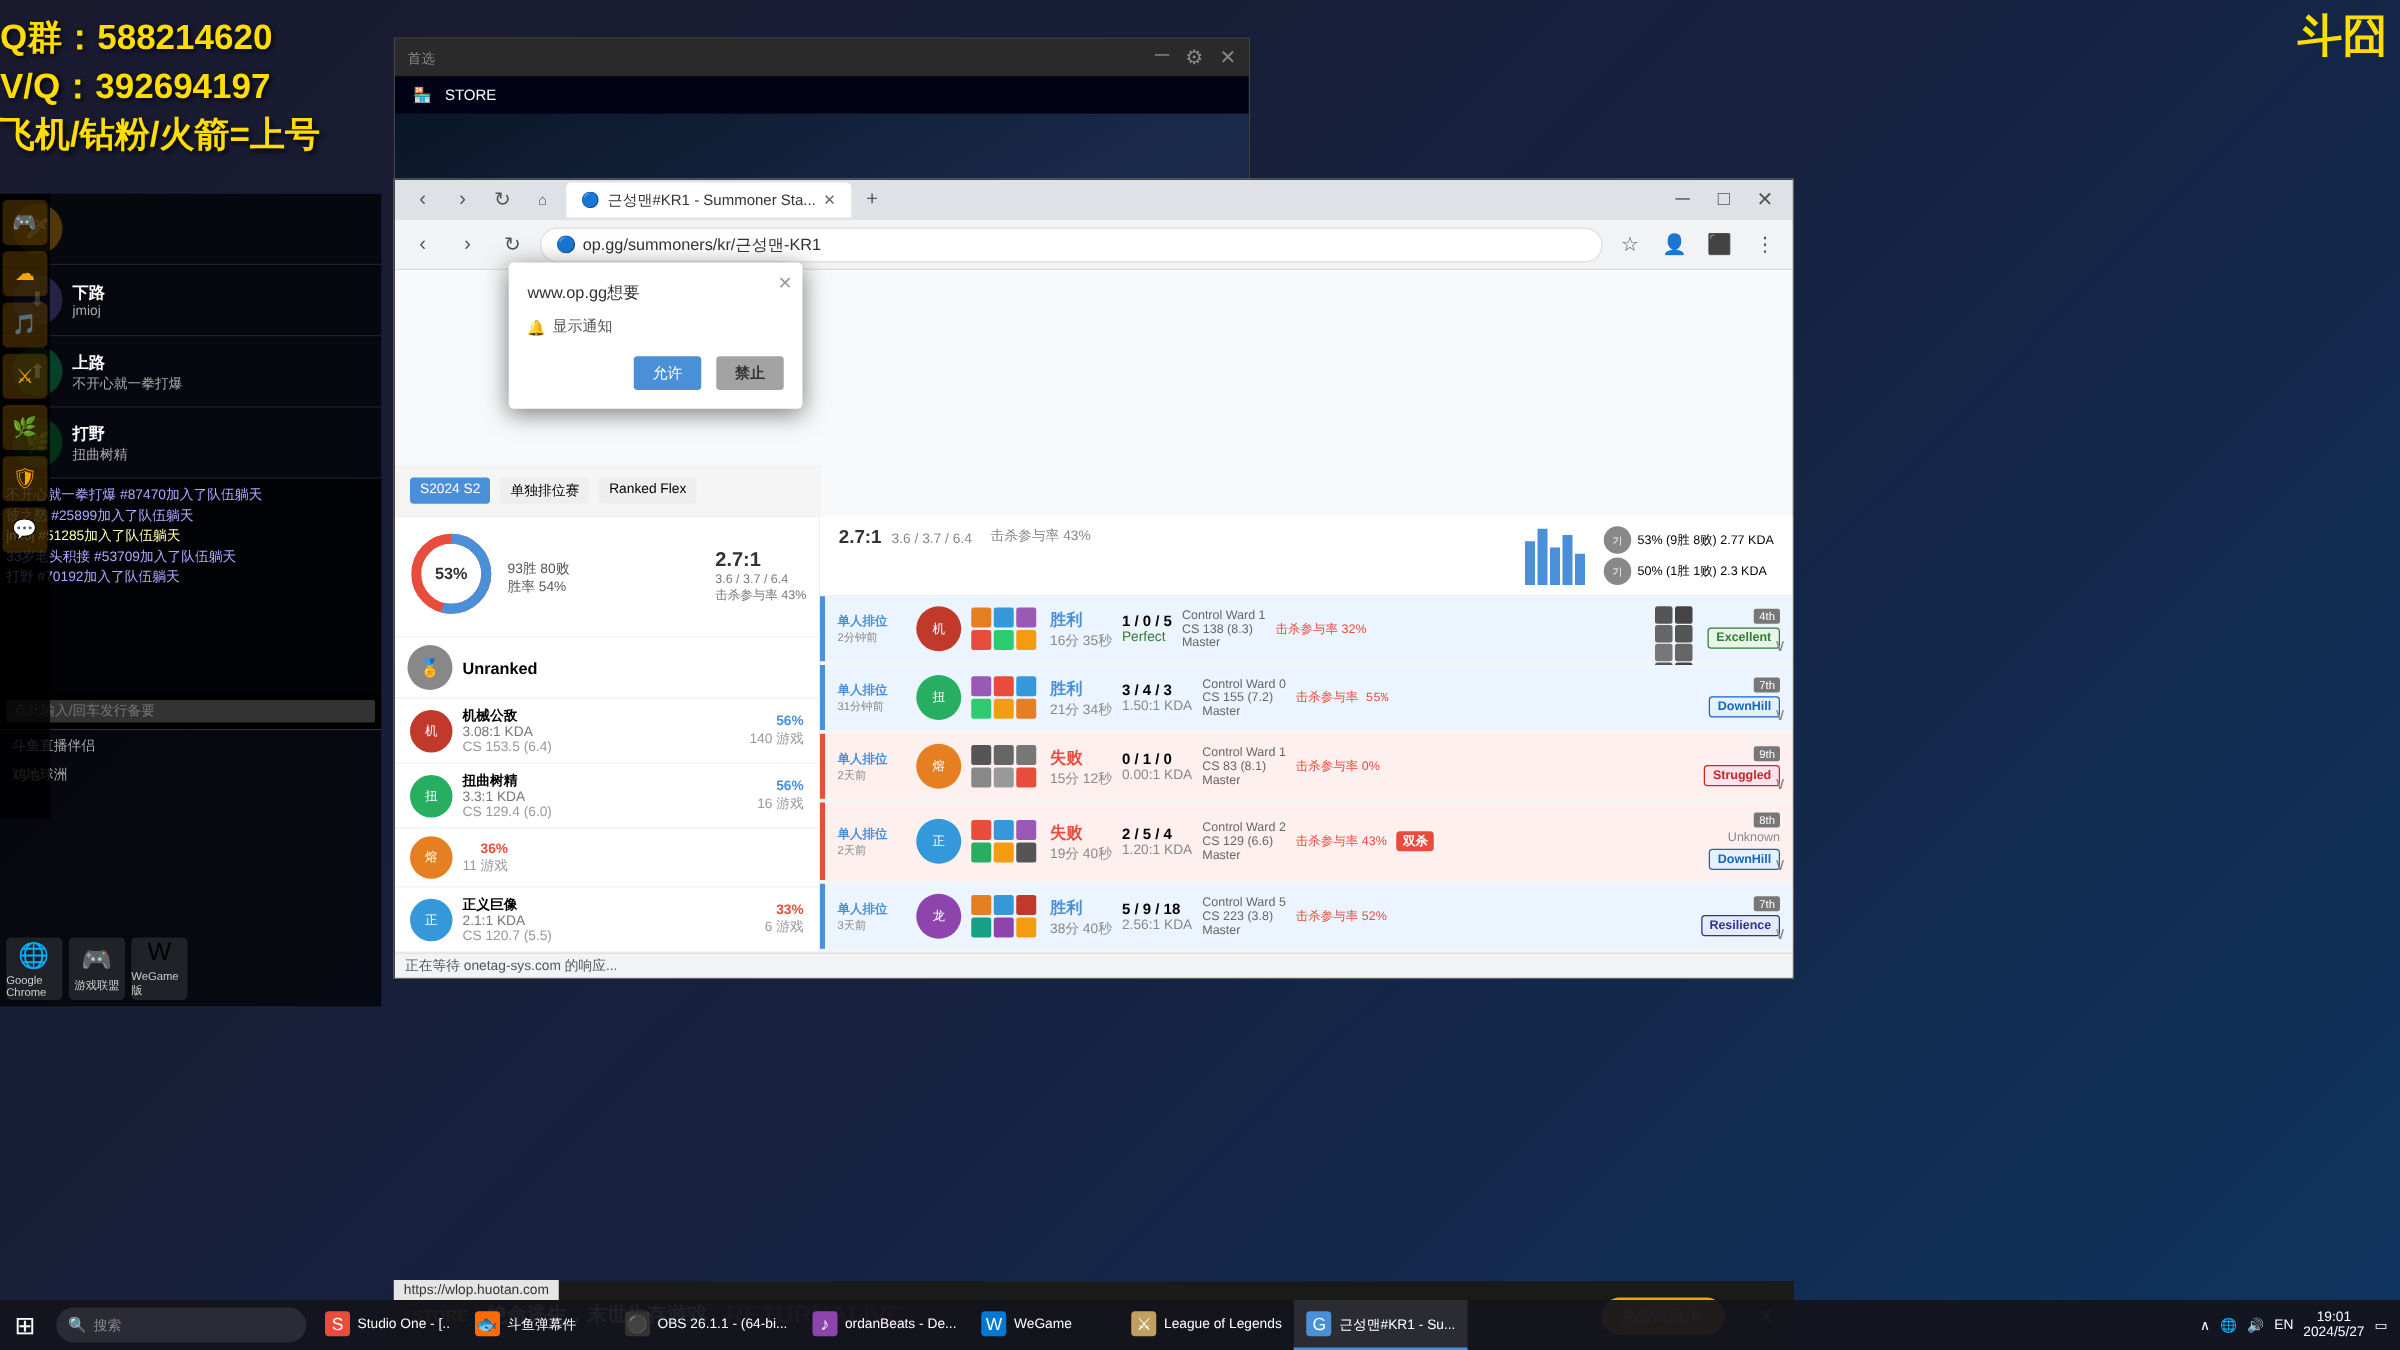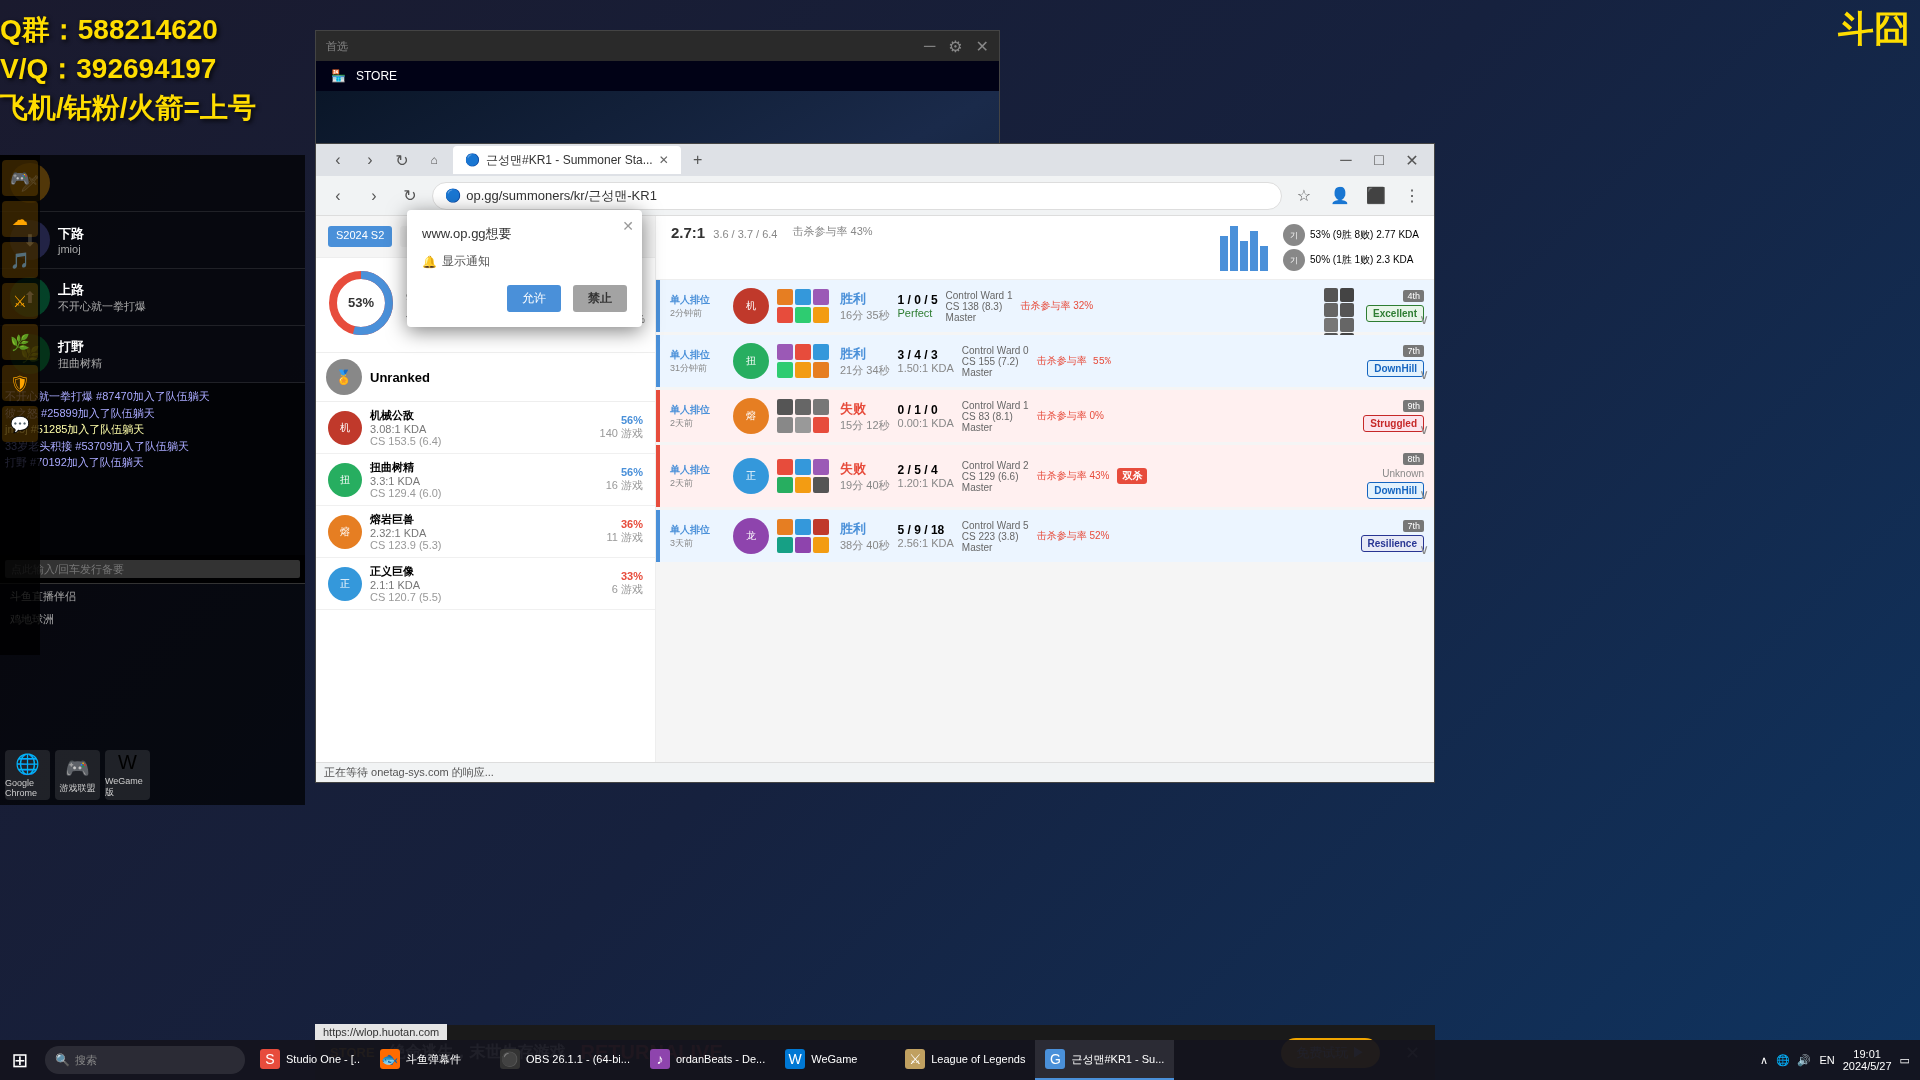--- a/index.html
+++ b/index.html
@@ -299,20 +299,21 @@
       overflow: hidden;
       position: relative;
       display: flex;
       flex-direction: column;
     }
 
     .opgg-main {
       display: flex;
       flex: 1;
       overflow: hidden;
+      align-items: flex-end;
     }
 
     .opgg-left {
       width: 340px;
       background: #fff;
       border-right: 1px solid #eee;
       overflow-y: auto;
       flex-shrink: 0;
     }
 
@@ -733,25 +734,20 @@
               <div style="color:#777;">3.3:1 KDA</div>
               <div style="color:#999;">CS 129.4 (6.0)</div>
             </div>
             <div style="text-align:right;">
               <div style="color:#4a90d9;font-weight:bold;">56%</div>
               <div style="color:#999;">16 游戏</div>
             </div>
           </div>
           <div class="champ-stat-row">
             <div class="champ-icon" style="background:#e67e22;">熔</div>
-            <div style="flex:1;">
-              <div style="font-weight:bold;">熔岩巨兽</div>
-              <div style="color:#777;">2.32:1 KDA</div>
-              <div style="color:#999;">CS 123.9 (5.3)</div>
-            </div>
             <div style="text-align:right;">
               <div style="color:#e74c3c;font-weight:bold;">36%</div>
               <div style="color:#999;">11 游戏</div>
             </div>
           </div>
           <div class="champ-stat-row">
             <div class="champ-icon" style="background:#3498db;">正</div>
             <div style="flex:1;">
               <div style="font-weight:bold;">正义巨像</div>
               <div style="color:#777;">2.1:1 KDA</div>

